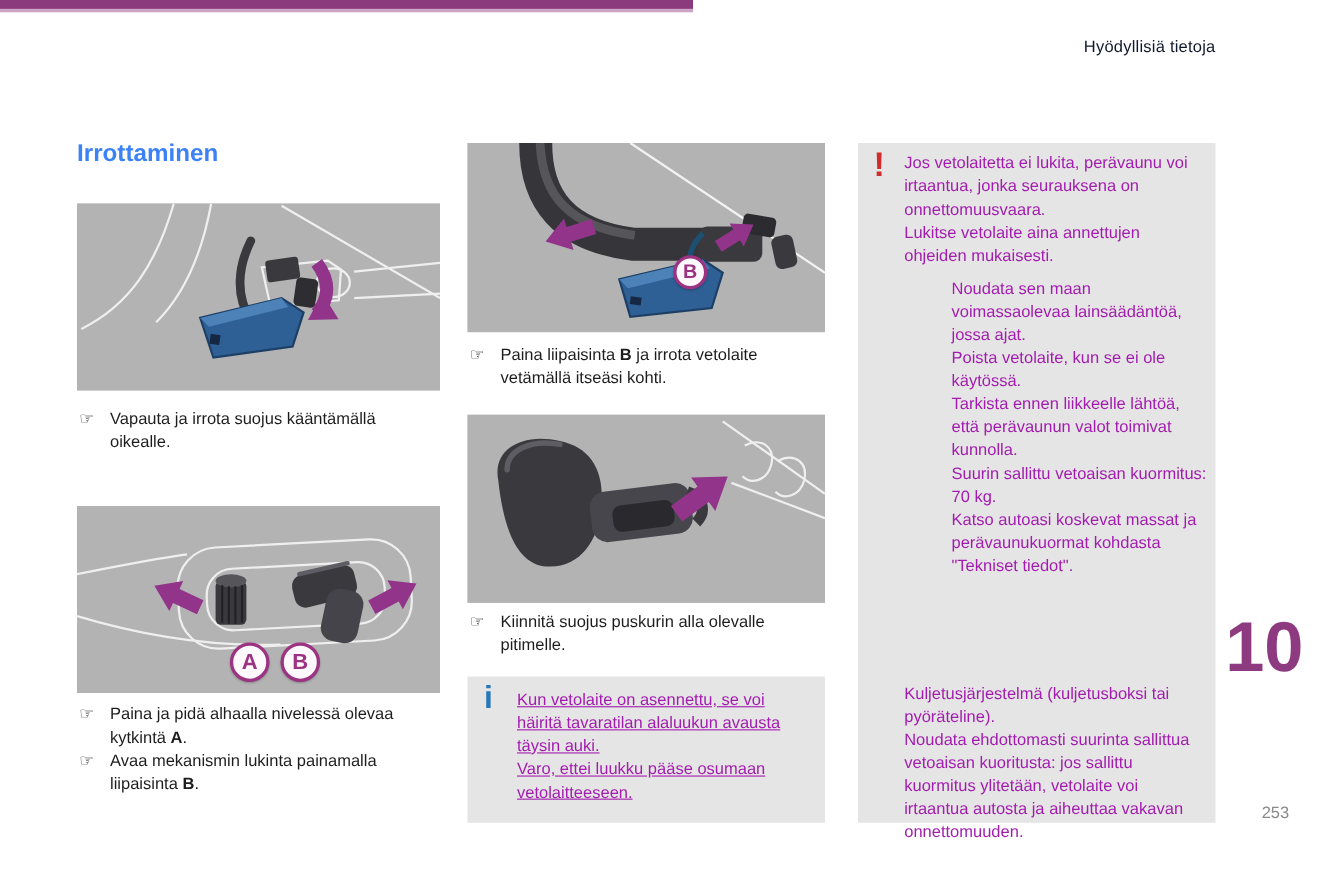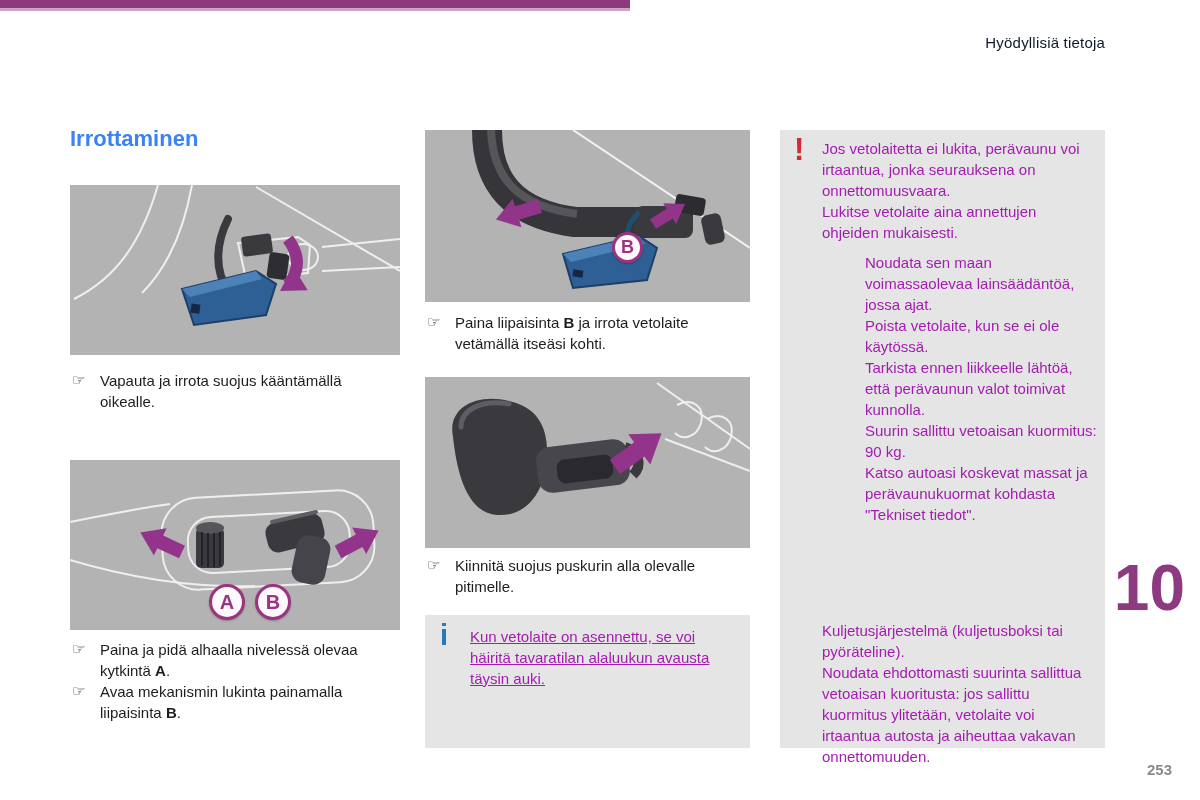--- a/index.html
+++ b/index.html
@@ -44,21 +44,21 @@
   .warn-panel { left:780px; top:130px; width:325px; height:618px; }
   .warn-panel .icon-warn { position:absolute; left:14px; top:4px; color:#d22b2b;
        font-weight:bold; font-size:31px; line-height:32px; }
   .warn-panel .ptext { position:absolute; left:42px; top:8px; width:275px; }
   .warn-p2 { margin-top:9px;margin-left:43px; }
   .warn-p3 { margin-top:95px; }
 
   
   .chapter-number { position:absolute; right:15px; top:556px; font-size:64px; line-height:64px;
                     font-weight:bold; color:#8e3a80; }
-  .page-number { position:absolute; right:28px; top:761px; font-size:15px; font-weight:bold; color:#8a8a8a; }
+  .page-number { position:absolute; right:28px; top:731px; font-size:15px; font-weight:normal; color:#8a8a8a; }
 </style>
 </head>
 <body>
 
 <div id="page">
 
   <svg width="0" height="0" style="position:absolute">
     <defs>
       <polygon id="parrow" points="0,-7 24,-7 24,-15 46,0 24,15 24,7 0,7" fill="#93348b"></polygon>
       <polygon id="phead" points="0,0 -24,-14 -24,14" fill="#93348b"></polygon>
@@ -195,35 +195,36 @@
 
   <div class="step" style="left:427px; top:555px; width:320px;">
     <span class="hand">☞</span>
     <span class="step-text" style="width:280px;">Kiinnitä suojus puskurin alla olevalle pitimelle.</span>
   </div>
 
   <div class="panel info-panel">
     <div class="icon-info">i</div>
     <div class="ptext">
       <div>Kun vetolaite on asennettu, se voi häiritä tavaratilan alaluukun avausta täysin auki.</div>
+      <div>Varo, ettei luukku pääse osumaan vetolaitteeseen.</div>
     </div>
   </div>
 
   <div class="panel warn-panel">
     <div class="icon-warn">!</div>
     <div class="ptext">
       <div class="warn-p1">
         <div>Jos vetolaitetta ei lukita, perävaunu voi irtaantua, jonka seurauksena on onnettomuusvaara.</div>
         <div>Lukitse vetolaite aina annettujen ohjeiden mukaisesti.</div>
       </div>
       <div class="warn-p2">
         <div>Noudata sen maan voimassaolevaa lainsäädäntöä, jossa ajat.</div>
         <div>Poista vetolaite, kun se ei ole käytössä.</div>
         <div>Tarkista ennen liikkeelle lähtöä, että perävaunun valot toimivat kunnolla.</div>
-        <div>Suurin sallittu vetoaisan kuormitus: 90 kg.</div>
+        <div>Suurin sallittu vetoaisan kuormitus: 70 kg.</div>
         <div>Katso autoasi koskevat massat ja perävaunukuormat kohdasta "Tekniset tiedot".</div>
       </div>
       <div class="warn-p3">
         <div>Kuljetusjärjestelmä (kuljetusboksi tai pyöräteline).</div>
         <div>Noudata ehdottomasti suurinta sallittua vetoaisan kuoritusta: jos sallittu kuormitus ylitetään, vetolaite voi irtaantua autosta ja aiheuttaa vakavan onnettomuuden.</div>
       </div>
     </div>
   </div>
 
   <div class="chapter-number">10</div>

